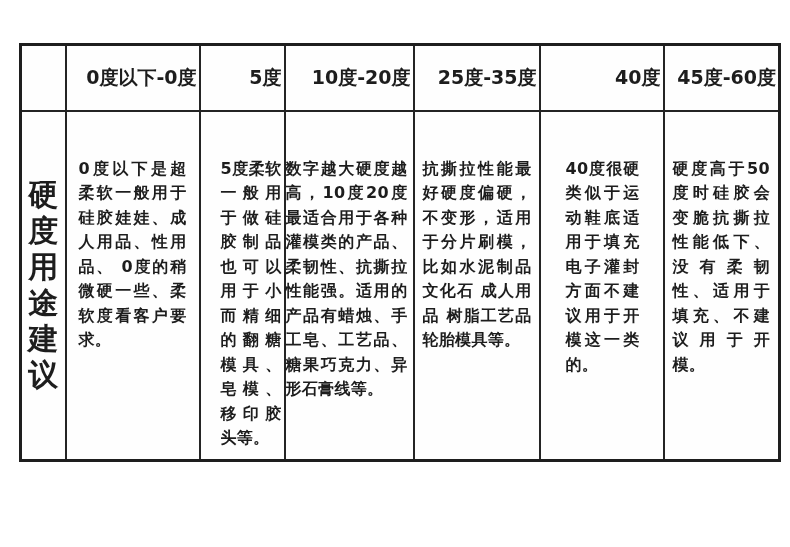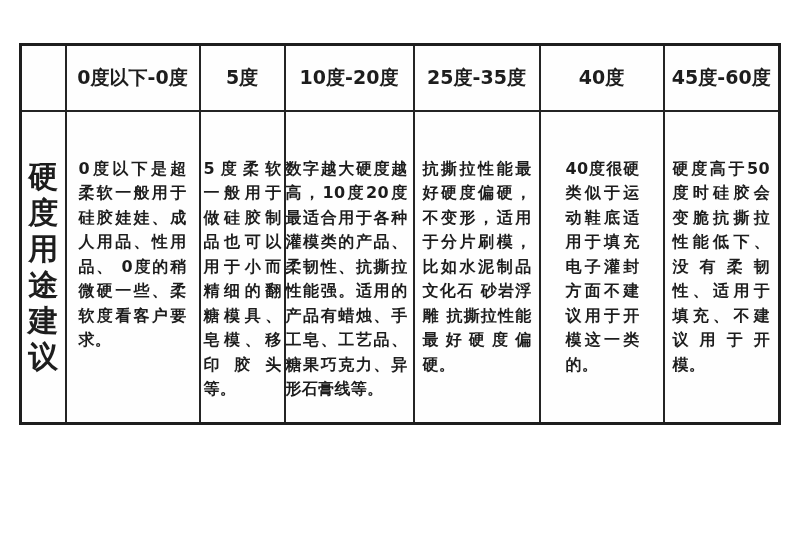--- a/index.html
+++ b/index.html
@@ -37,38 +37,38 @@
     border: 3px solid #1e1e1e;
     background: #fefefe;
   }
   table.hardness th, table.hardness td {
     border: 2px solid #242424;
   }
   tr.header-row th {
     height: 66px;
     font-size: 19px;
     font-weight: 700;
-    text-align: center;
+    text-align: right;
     vertical-align: middle;
     padding: 0 2px;
     white-space: nowrap;
   }
   tr.body-row { height: 313px; }
   td.body-cell {
     vertical-align: top;
     font-size: 16px;
     font-weight: 700;
     line-height: 24.5px;
     text-align: justify;
     text-justify: inter-character;
     padding: 45px 8px 8px 8px;
     letter-spacing: 0.3px;
   }
   td.c1 { padding-left: 12px; padding-right: 12px; }
-  td.c2 { padding-left: 3px;  padding-right: 2px; }
+  td.c2 { padding-left: 20px;  padding-right: 2px; }
   td.c3 { padding-left: 0;  padding-right: 5px; }
   td.c4 { padding-left: 8px;  padding-right: 7px; }
   td.c5 { padding-left: 25px; padding-right: 23px; }
   td.c6 { padding-left: 8px;  }
   th.row-header {
     vertical-align: middle;
     text-align: center;
     padding: 0;
   }
   .vertical-text {
@@ -107,20 +107,20 @@
         <th>40度</th>
         <th>45度-60度</th>
       </tr>
       <tr class="body-row">
         <th class="row-header">
           <div class="vertical-text">硬度用途建议</div>
         </th>
         <td class="body-cell c1">0度以下是超柔软一般用于硅胶娃娃、成人用品、性用品、 0度的稍微硬一些、柔软度看客户要求。</td>
         <td class="body-cell c2">5度柔软 一般用于做硅胶制品也可以用于小而精细的翻糖模具、皂模、移印胶头等。</td>
         <td class="body-cell c3">数字越大硬度越高，10度20度最适合用于各种灌模类的产品、柔韧性、抗撕拉性能强。适用的产品有蜡烛、手工皂、工艺品、糖果巧克力、异形石膏线等。</td>
-        <td class="body-cell c4">抗撕拉性能最好硬度偏硬，不变形，适用于分片刷模，比如水泥制品 文化石 砂岩浮雕 抗撕拉性能最好硬度偏硬。</td>
+        <td class="body-cell c4">抗撕拉性能最好硬度偏硬，不变形，适用于分片刷模，比如水泥制品 文化石 成人用品 树脂工艺品轮胎模具等。</td>
         <td class="body-cell c5">40度很硬类似于运动鞋底适用于填充电子灌封方面不建议用于开模这一类的。</td>
         <td class="body-cell c6">硬度高于50度时硅胶会变脆抗撕拉性能低下、没有柔韧性、适用于填充、不建议用于开模。</td>
       </tr>
     </tbody>
   </table>
 
 </div>
 
 </body></html>

